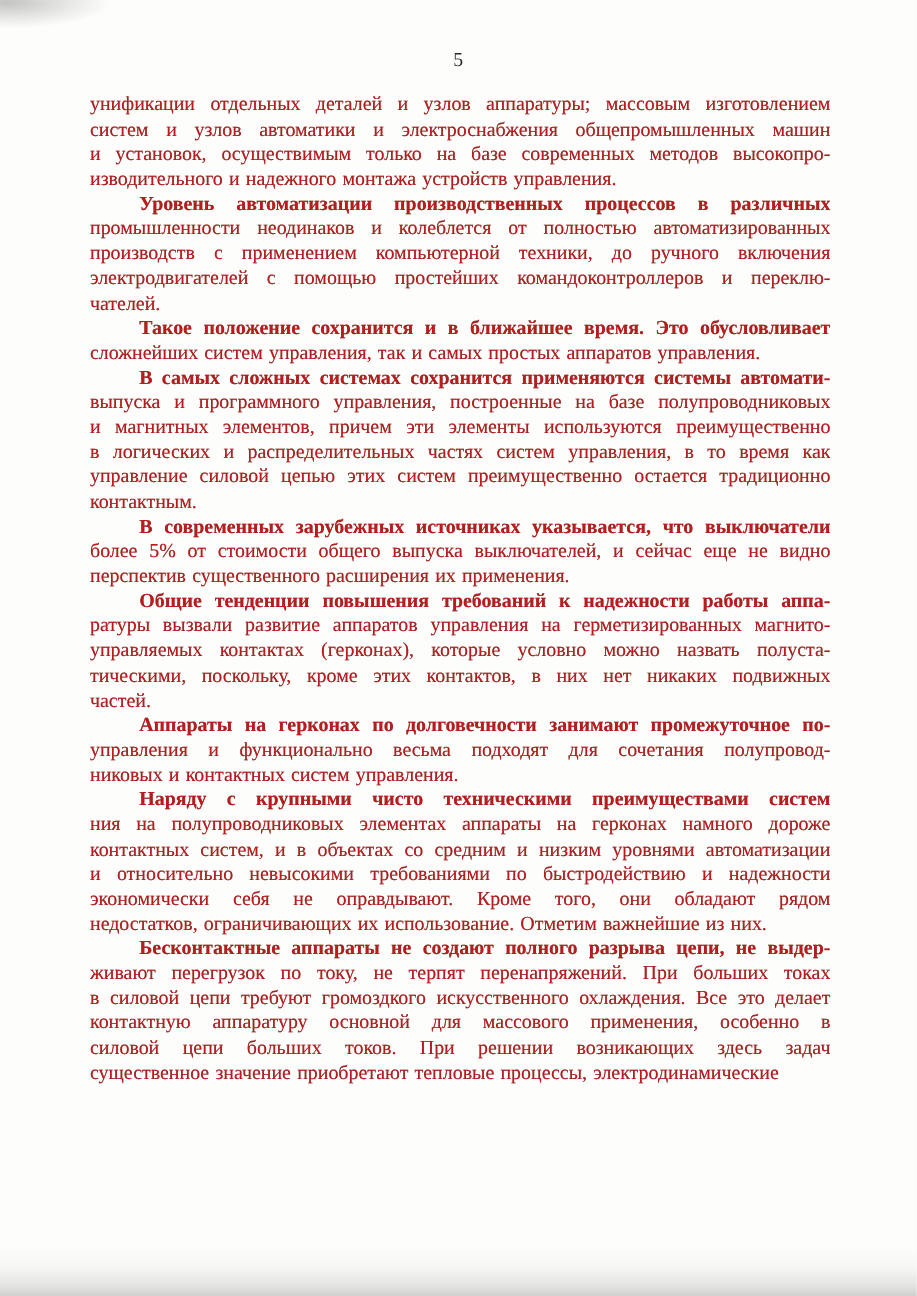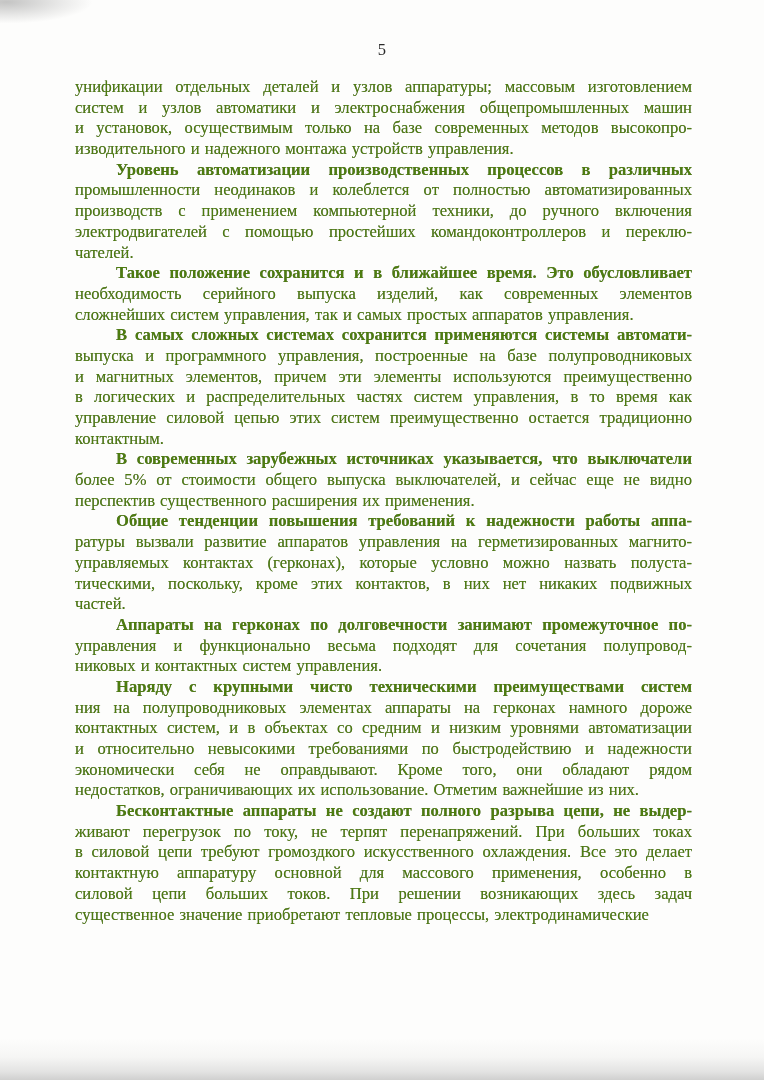--- a/index.html
+++ b/index.html
@@ -27,21 +27,21 @@
     color: #2a2a2a;
   }
   .body-text {
     position: absolute;
     top: 77px;
     left: 75px;
     width: 617px;
     font-size: 16.6px;
     line-height: 20.7px;
     word-spacing: 1px;
-    color: #4d7c0f;
+    color: #b91c1c;
     
     text-shadow: 0 0 0.5px rgba(40,40,40,0.55);
   }
   .paragraph { margin: 0; }
   .line {
     text-align: justify;
     text-align-last: justify;
     white-space: normal;
     overflow: hidden;
     height: 20.7px;
@@ -88,21 +88,20 @@
       </div>
       <div class="paragraph">
         <div class="line indent">Уровень автоматизации производственных процессов в различных областях</div>
         <div class="line">промышленности неодинаков и колеблется от полностью автоматизированных</div>
         <div class="line">производств с применением компьютерной техники, до ручного включения</div>
         <div class="line">электродвигателей с помощью простейших командоконтроллеров и переклю-</div>
         <div class="line last">чателей.</div>
       </div>
       <div class="paragraph">
         <div class="line indent">Такое положение сохранится и в ближайшее время. Это обусловливает</div>
-        <div class="line">необходимость серийного выпуска изделий, как современных элементов</div>
         <div class="line last">сложнейших систем управления, так и самых простых аппаратов управления.</div>
       </div>
       <div class="paragraph">
         <div class="line indent">В самых сложных системах сохранится применяются системы автомати-</div>
         <div class="line">выпуска и программного управления, построенные на базе полупроводниковых</div>
         <div class="line">и магнитных элементов, причем эти элементы используются преимущественно</div>
         <div class="line">в логических и распределительных частях систем управления, в то время как</div>
         <div class="line">управление силовой цепью этих систем преимущественно остается традиционно</div>
         <div class="line last">контактным.</div>
       </div>

